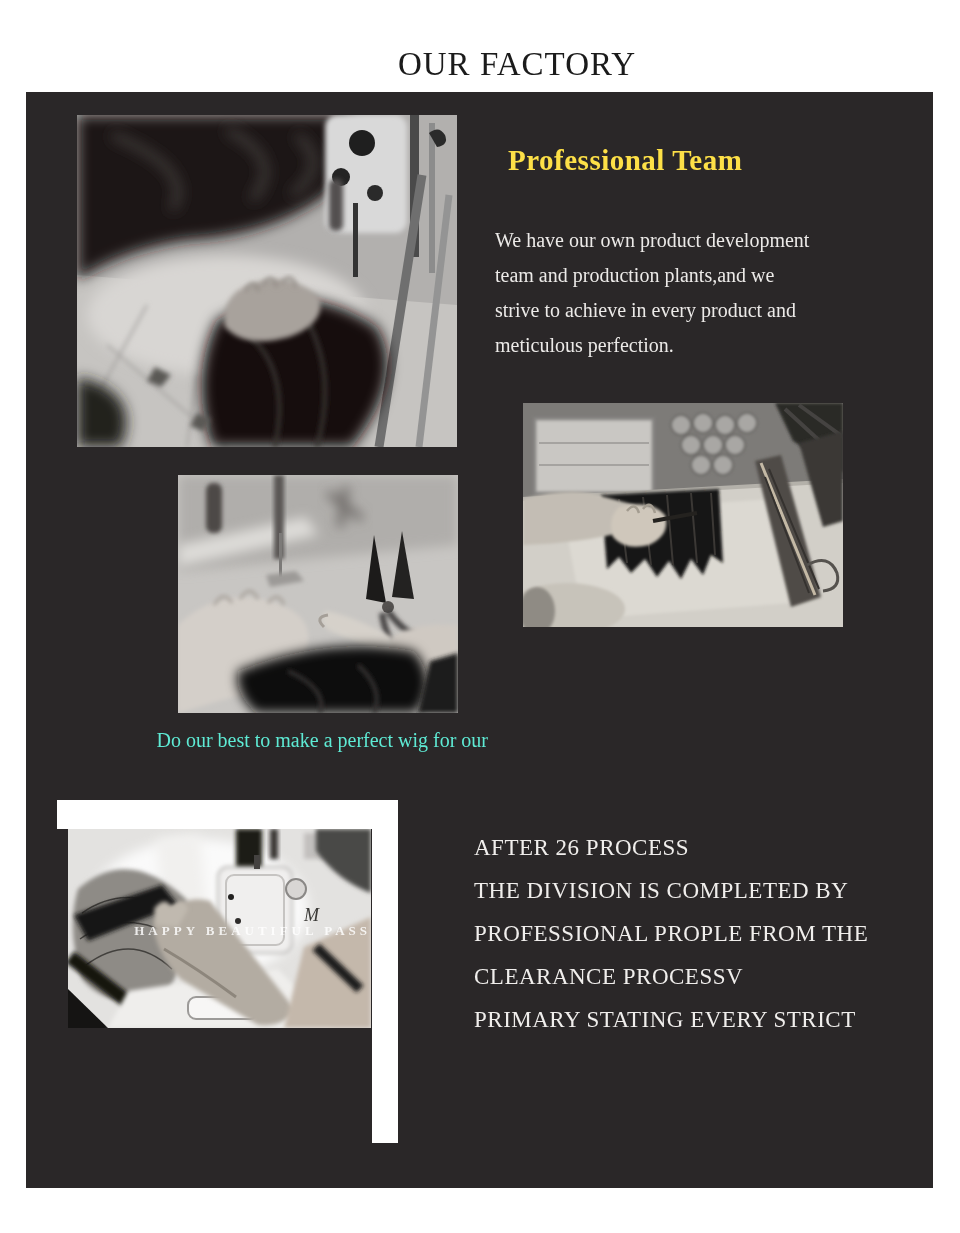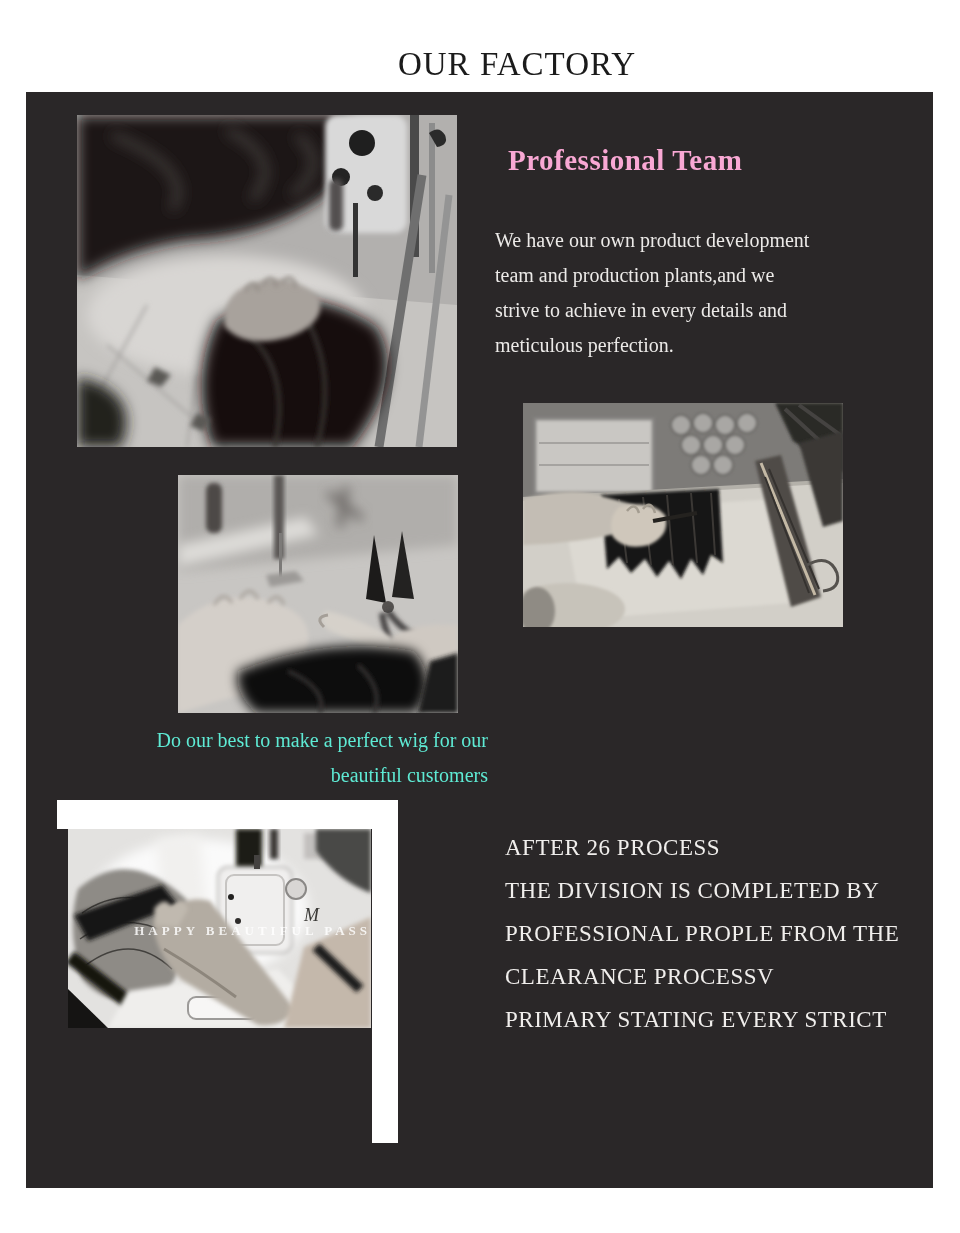--- a/index.html
+++ b/index.html
@@ -24,32 +24,32 @@
   .photo{position:absolute;overflow:hidden;background:#9b9998;}
   .photo svg{display:block;width:100%;height:100%;}
   .photo1{left:51px;top:23px;width:380px;height:332px;}
   .photo2{left:152px;top:383px;width:280px;height:238px;}
   .photo3{left:497px;top:311px;width:320px;height:224px;}
   .photo4{left:42px;top:737px;width:303px;height:199px;}
 
   
   .team-heading{
     position:absolute;left:482px;top:28px;
-    font-size:29px;color:#f9a8d4;letter-spacing:0.5px;white-space:nowrap;
+    font-size:29px;color:#fde047;letter-spacing:0.5px;white-space:nowrap;
   }
   .team-body{
     position:absolute;left:469px;top:118px;width:420px;
     font-size:20px;line-height:35px;color:#eceae8;margin-top:13px;
   }
   .caption{
     position:absolute;left:0;top:631px;width:462px;text-align:right;
     font-size:20px;line-height:35px;color:#5eead4;
   }
   .process{
-    position:absolute;left:479px;top:734px;width:440px;
+    position:absolute;left:448px;top:734px;width:440px;
     font-size:23px;line-height:43px;color:#f0eeec;letter-spacing:0.5px;
   }
 
   
   .white-band{position:absolute;left:31px;top:708px;width:341px;height:29px;background:#ffffff;}
   .white-bar{position:absolute;left:346px;top:708px;width:26px;height:343px;background:#ffffff;}
 
   
   .watermark{
     position:absolute;left:0;top:47%;width:100%;text-align:right;
@@ -97,21 +97,21 @@
       <path d="M168 176 q8 -14 14 0 M186 170 q8 -14 14 2 M205 168 q9 -12 14 4" stroke="#8f8983" stroke-width="3" fill="none" filter="url(#f1b)"></path>
       <path d="M78 252 l16 8 -10 12 -14 -6 Z M120 298 l14 6 -8 12 -13 -5 Z" fill="#5a5855" filter="url(#f1b)"></path>
       <path d="M0 262 Q66 276 44 332 L0 332 Z" fill="#23211f" filter="url(#f1a)"></path>
     </svg>
   </div>
 
   <h2 class="team-heading">Professional Team</h2>
   <div class="team-body">
     <div>We have our own product development</div>
     <div>team and production plants,and we</div>
-    <div>strive to achieve in every details and</div>
+    <div>strive to achieve in every product and</div>
     <div>meticulous perfection.</div>
   </div>
 
   <div class="photo photo2" title="Hands trimming wig hair with thread snips">
     <svg viewBox="0 0 280 238" preserveAspectRatio="none">
       <defs>
         <filter id="f2a" x="-30%" y="-30%" width="160%" height="160%">
             <feGaussianBlur stdDeviation="6"></feGaussianBlur>
           </filter>
         <filter id="f2b" x="-30%" y="-30%" width="160%" height="160%">
@@ -182,21 +182,20 @@
       <path d="M104 108 q8 -10 12 2 M120 106 q8 -10 12 4" stroke="#a39c90" stroke-width="2.5" fill="none"></path>
       <path d="M130 118 L174 110" stroke="#24221f" stroke-width="4"></path>
       <ellipse cx="44" cy="206" rx="58" ry="26" fill="#c7c3ba" filter="url(#f3b)"></ellipse>
       <ellipse cx="14" cy="208" rx="18" ry="24" fill="#8f8b84" filter="url(#f3b)"></ellipse>
       <path d="M284 162 q22 -12 30 8 q4 16 -14 18" stroke="#55524e" stroke-width="3" fill="none"></path>
     </svg>
   </div>
 
   <div class="caption">
     <div>Do our best to make a perfect wig for our</div>
-    <div>beautiful customers</div>
   </div>
 
   <div class="white-band"></div>
   <div class="white-bar"></div>
 
   <div class="photo photo4" title="Sewing a wig cap on a canvas head beside a sewing machine">
     <svg viewBox="0 0 303 199" preserveAspectRatio="none">
       <defs>
         <filter id="f4a" x="-30%" y="-30%" width="160%" height="160%">
             <feGaussianBlur stdDeviation="6"></feGaussianBlur>

